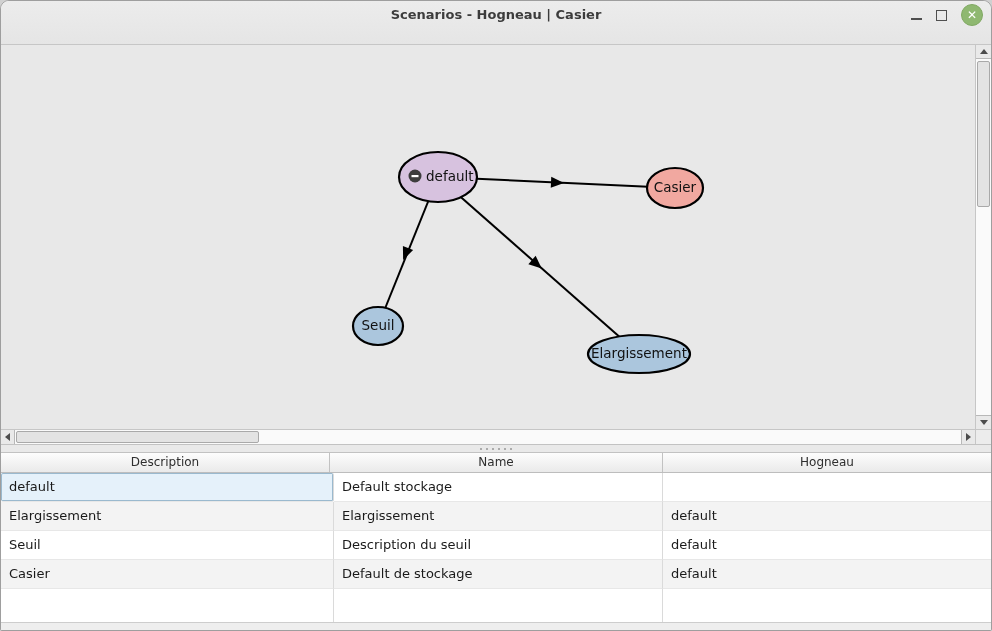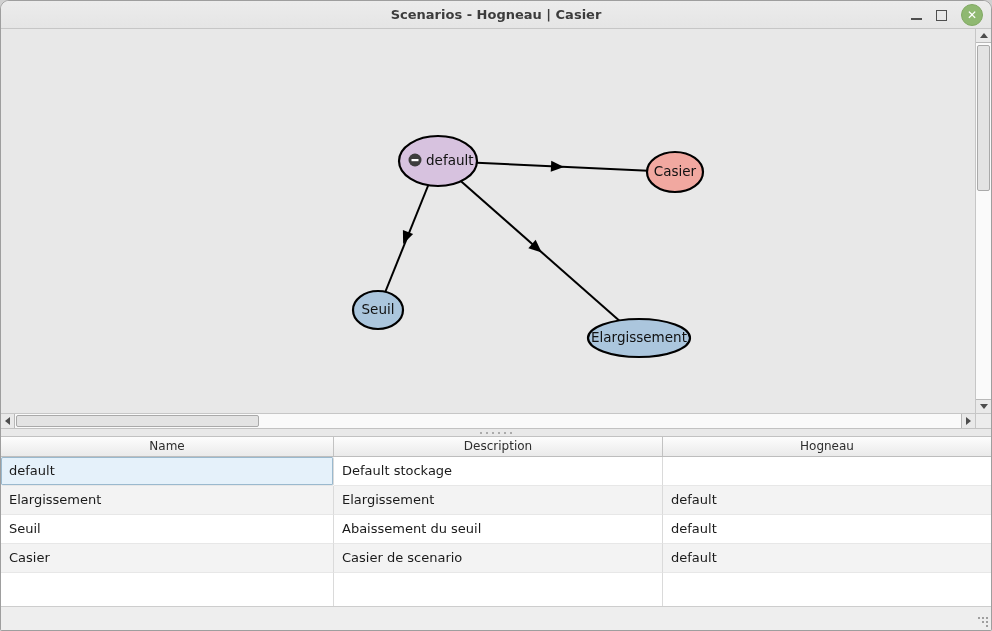--- a/index.html
+++ b/index.html
@@ -1,21 +1,21 @@
 <!DOCTYPE html>
 <html><head>
 <meta charset="utf-8">
 <style>
   * { margin:0; padding:0; box-sizing:border-box; }
   html,body { background:#d0d0d0; font-family:"DejaVu Sans","Liberation Sans",sans-serif; }
   .window { position:relative; width:992px; height:631px; background:#fff;
     border:1px solid #9e9e9e; border-radius:9px 9px 2px 2px; overflow:hidden; }
 
   
-  .titlebar { position:relative; height:28px; background:linear-gradient(#ececec,#e5e5e5);
+  .titlebar { position:relative; height:44px; background:linear-gradient(#ececec,#e5e5e5);
     border-bottom:1px solid #c6c6c6; border-radius:8px 8px 0 0; }
   .title { position:absolute; left:0; right:0; top:0; height:28px; line-height:28px;
     text-align:center; font-size:13px; font-weight:bold; color:#3c3c3c; }
   .winbtns { position:absolute; right:8px; top:0; height:28px; display:flex; align-items:center; gap:14px; }
   .btn-min { width:11px; height:11px; position:relative; cursor:default; }
   .btn-min::after { content:""; position:absolute; left:0; right:0; bottom:1px; height:2px; background:#4f4f4f; }
   .btn-max { width:11px; height:11px; border:1.5px solid #4f4f4f; background:transparent; }
   .btn-close { width:22px; height:22px; border-radius:50%; background:#8fb871; border:1px solid #81a964;
     color:#fff; font-size:12px; font-weight:bold; line-height:20px; text-align:center; }
 
@@ -156,43 +156,43 @@
     <i></i>
       <i></i>
       <i></i>
       <i></i>
       <i></i>
       <i></i>
   </div>
 
   <div class="table">
     <div class="thead">
+      <div class="th c-desc">Description</div>
       <div class="th c-name">Name</div>
-      <div class="th c-desc">Description</div>
       <div class="th c-parent">Hogneau</div>
     </div>
 
     <div class="trow">
       <div class="td c-name selected">default</div>
       <div class="td c-desc">Default stockage</div>
       <div class="td c-parent"></div>
     </div>
     <div class="trow alt">
       <div class="td c-name">Elargissement</div>
       <div class="td c-desc">Elargissement</div>
       <div class="td c-parent">default</div>
     </div>
     <div class="trow">
       <div class="td c-name">Seuil</div>
-      <div class="td c-desc">Abaissement du seuil</div>
+      <div class="td c-desc">Description du seuil</div>
       <div class="td c-parent">default</div>
     </div>
     <div class="trow alt">
       <div class="td c-name">Casier</div>
-      <div class="td c-desc">Casier de scenario</div>
+      <div class="td c-desc">Default de stockage</div>
       <div class="td c-parent">default</div>
     </div>
 
     <div class="tempty">
       <div class="td c-name"></div>
       <div class="td c-desc"></div>
       <div class="td c-parent"></div>
     </div>
   </div>
 

